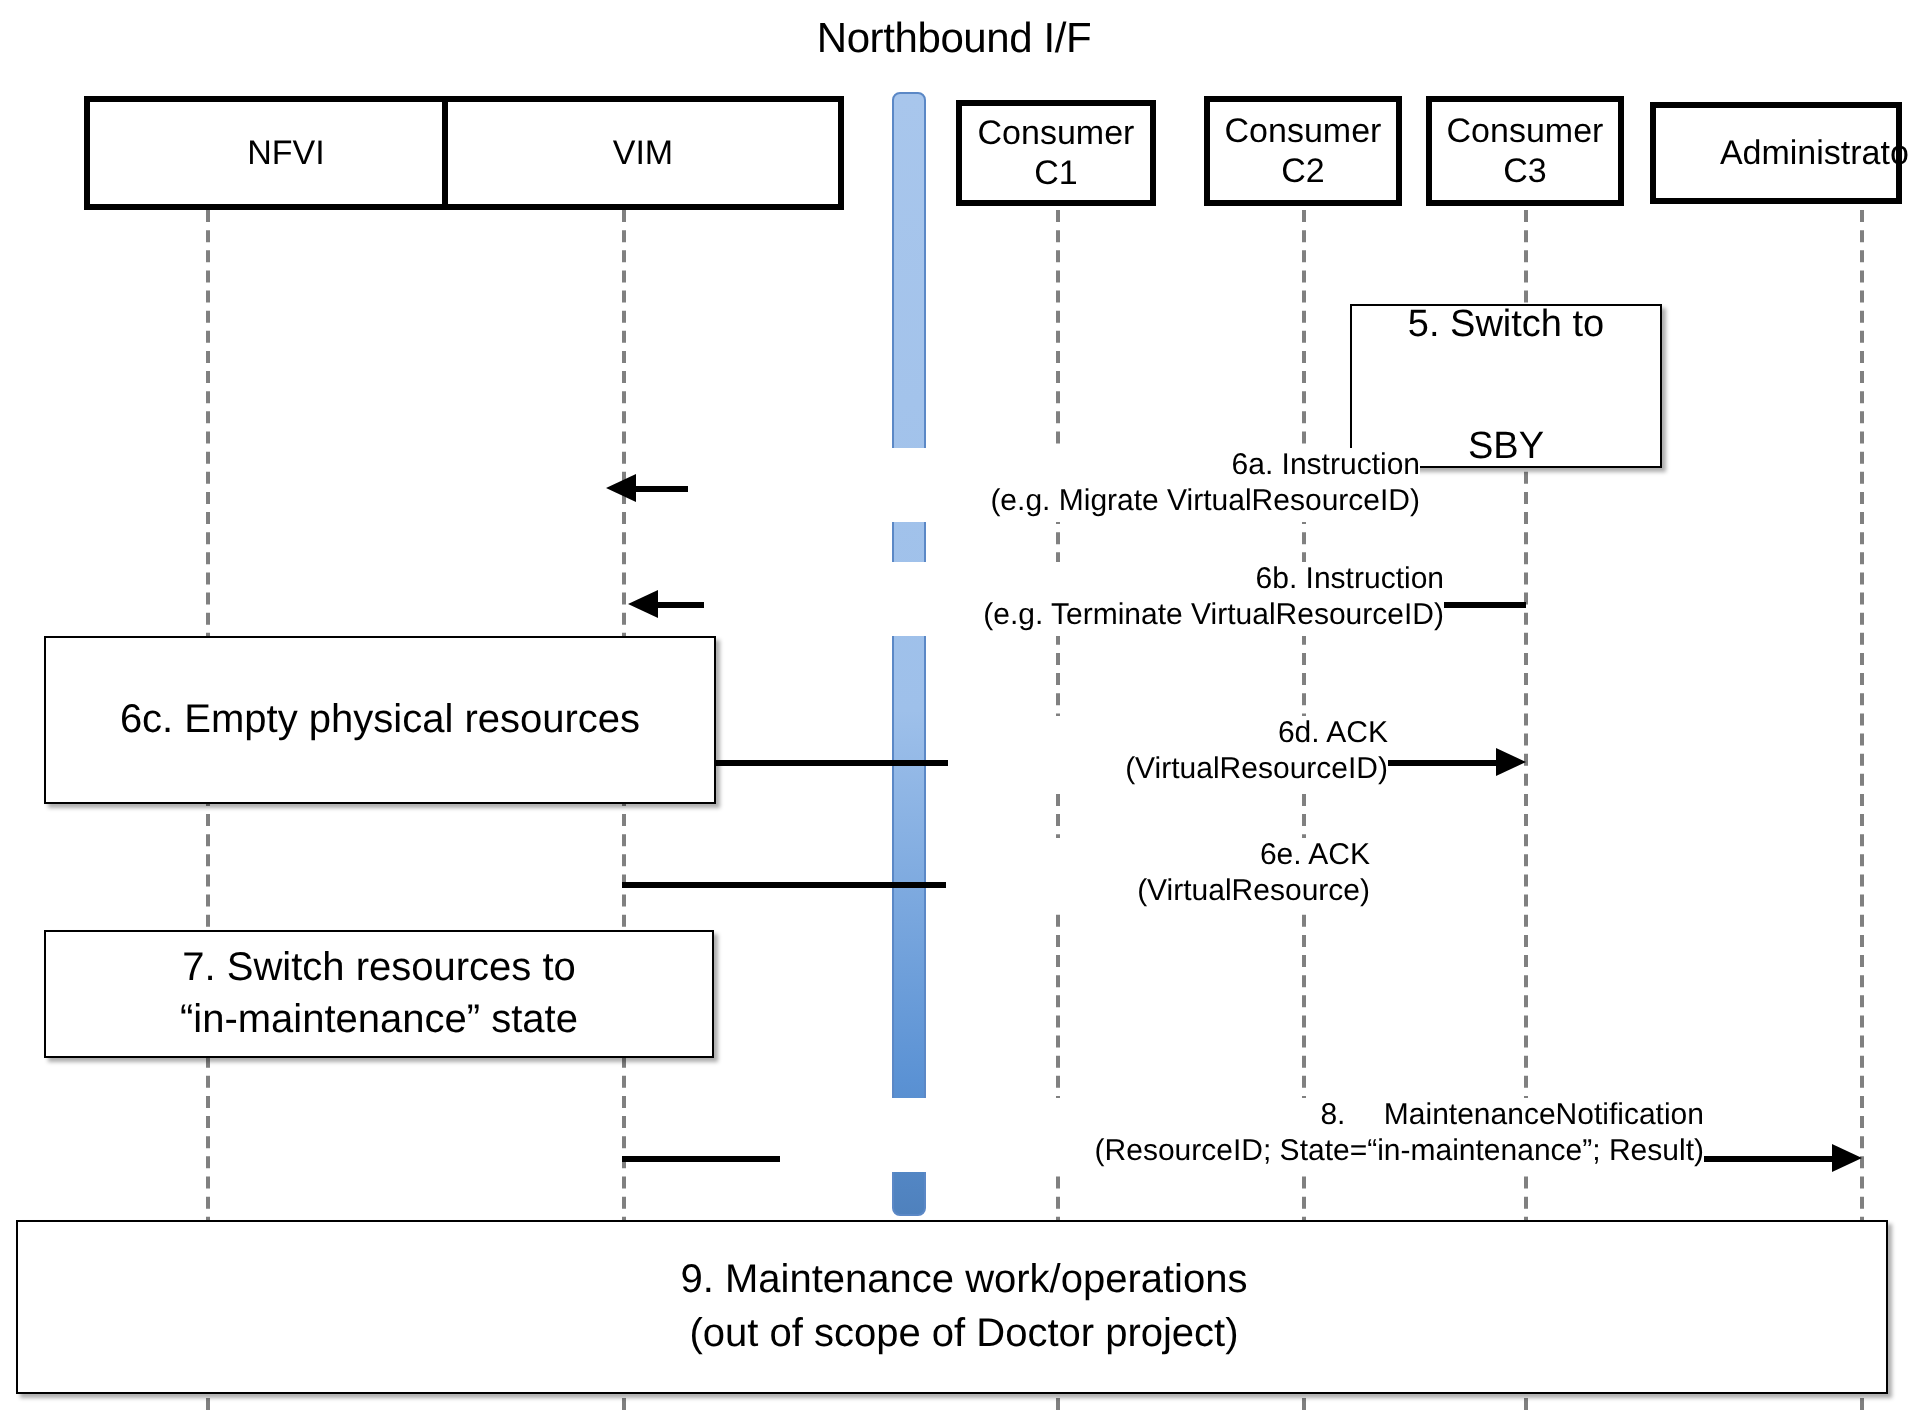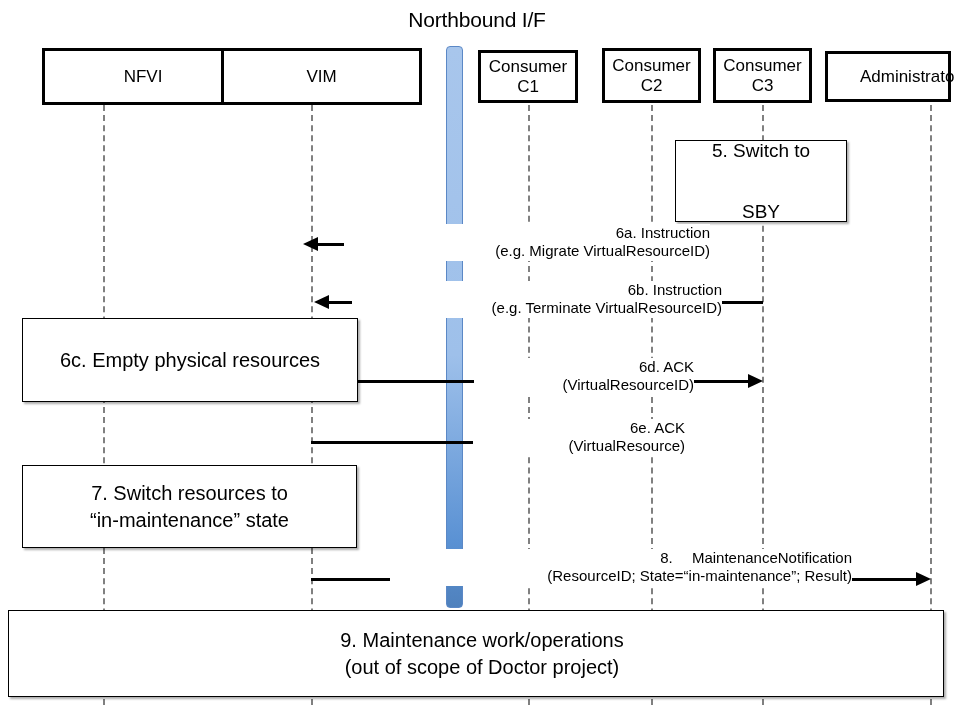--- a/index.html
+++ b/index.html
@@ -137,21 +137,21 @@
 
   <div class="abs actor-box" style="left:713px; top:48px; width:99px; height:55px; flex-direction:column;">
     <span>Consumer</span>
     <span>C3</span>
   </div>
 
   <div class="abs actor-box" style="left:825px; top:51px; width:126px; height:51px;padding-left:44px;">
     <span>Administrator</span>
   </div>
 
-  <div class="abs note-box" style="left:675px; top:140px; width:172px; height:82px;gap:36px;">
+  <div class="abs note-box" style="left:675px; top:152px; width:156px; height:82px;gap:36px;">
     <span>5. Switch to</span>
     <span>SBY</span>
   </div>
 
   <div class="abs msg-line" style="left:312px; top:243px; width:339px;"></div>
   <div class="abs arrow-head left" style="left:303px; top:237px;"></div>
   <div class="abs msg-label" style="left:344px; top:224px; width:366px;">
     <span class="ln">6a. Instruction</span>
     <span class="ln">(e.g. Migrate VirtualResourceID)</span>
   </div>
@@ -174,21 +174,21 @@
     <span>6c. Empty physical resources</span>
   </div>
 
   <div class="abs msg-line" style="left:311px; top:441px; width:330px;"></div>
   <div class="abs arrow-head right" style="left:638px; top:435px;"></div>
   <div class="abs msg-label" style="left:473px; top:419px; width:212px;">
     <span class="ln">6e. ACK</span>
     <span class="ln">(VirtualResource)</span>
   </div>
 
-  <div class="abs note-box big" style="left:22px; top:465px; width:335px; height:83px;">
+  <div class="abs note-box big" style="left:22px; top:465px; width:335px; height:64px;">
     <span>7. Switch resources to</span>
     <span>“in-maintenance” state</span>
   </div>
 
   <div class="abs msg-line" style="left:311px; top:578px; width:608px;"></div>
   <div class="abs arrow-head right" style="left:916px; top:572px;"></div>
   <div class="abs msg-label" style="left:390px; top:549px; width:462px;">
     <span class="ln">8.  MaintenanceNotification</span>
     <span class="ln">(ResourceID; State=“in-maintenance”; Result)</span>
   </div>

